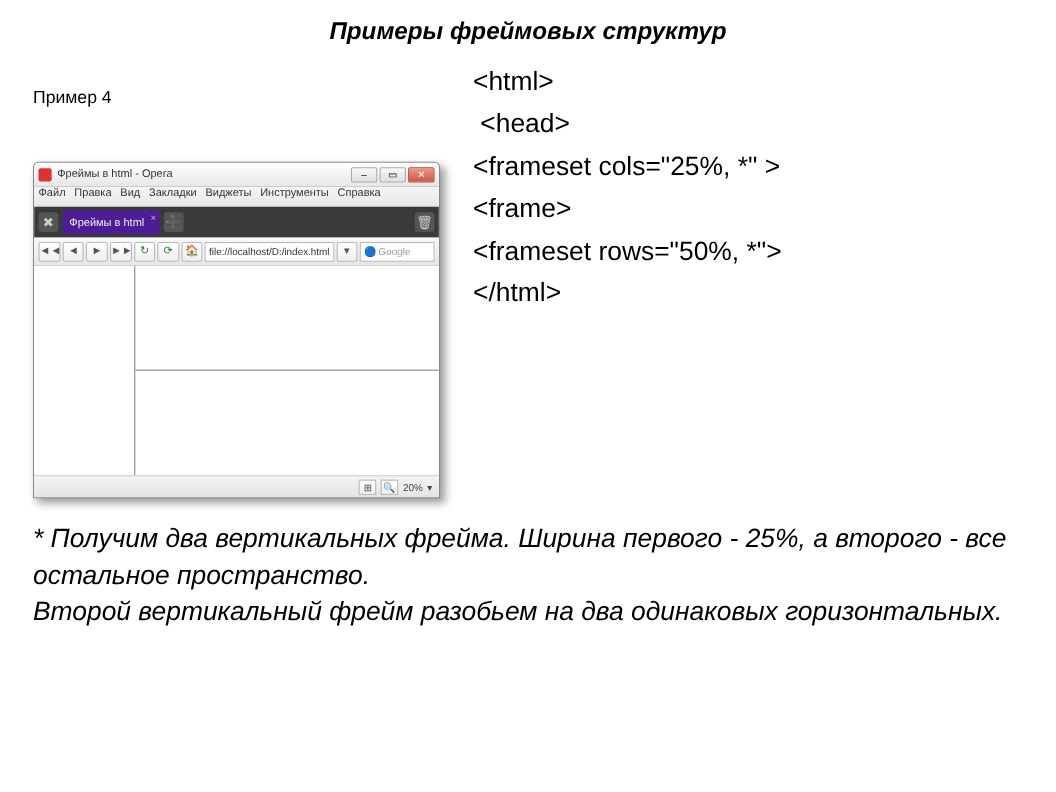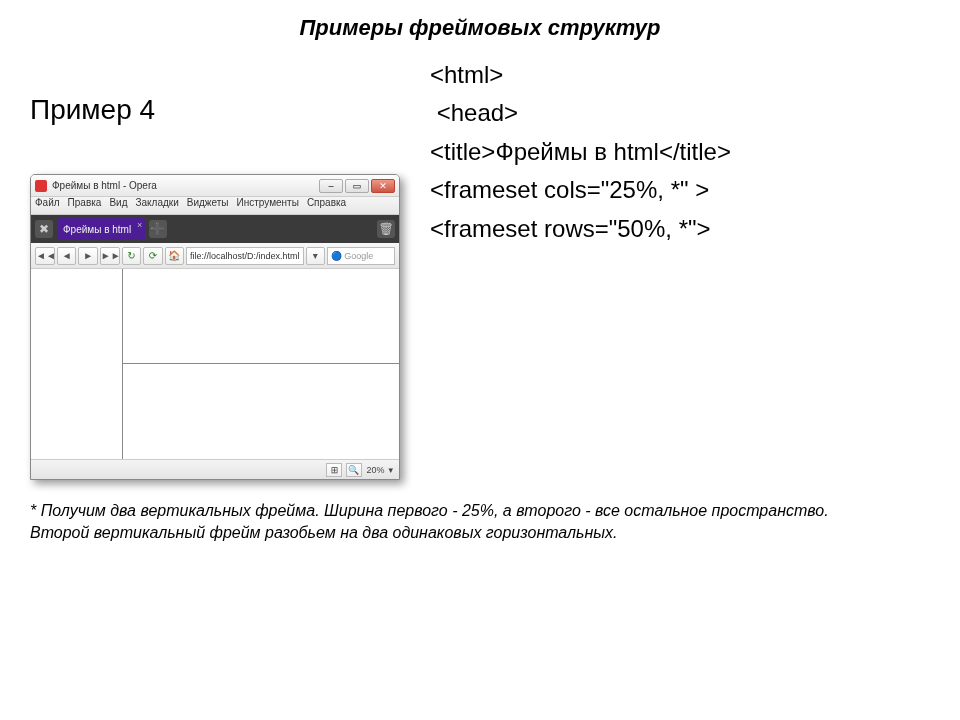--- a/index.html
+++ b/index.html
@@ -21,32 +21,32 @@
   }
   .content {
     display: flex;
     padding: 10px 30px 0 30px;
     gap: 20px;
   }
   .left-col {
     flex: 0 0 380px;
   }
   .example-label {
-    font-size: 28px;
-    margin: 38px 0 20px 0;
+    font-size: 16px;
+    margin: 25px 0 20px 0;
   }
   .right-col {
     flex: 1;
     font-size: 24px;
     line-height: 1.6;
   }
   .code-line { white-space: pre; font-family: Verdana, sans-serif; }
   .footer {
     padding: 20px 30px 0 30px;
-    font-size: 16px;
+    font-size: 24px;
     font-style: italic;
     line-height: 1.4;
   }
 
   
   .browser-window {
     width: 370px;
     border: 1px solid #888;
     border-radius: 5px 5px 0 0;
     box-shadow: 4px 4px 8px rgba(0,0,0,0.4);
@@ -256,22 +256,23 @@
         <div class="sb-btn">🔍</div>
         <span>20%</span>
         <span>▾</span>
       </div>
     </div>
   </div>
 
   <div class="right-col">
     <div class="code-line">&lt;html&gt;</div>
     <div class="code-line"> &lt;head&gt;</div>
-    <div class="code-line">&lt;title&gt;Фреймы в html&lt;/title&gt;</div>
     <div class="code-line">&lt;frameset cols="25%, *" &gt;</div>
+    <div class="code-line">&lt;frame&gt;</div>
     <div class="code-line">&lt;frameset rows="50%, *"&gt;</div>
+    <div class="code-line">&lt;/html&gt;</div>
   </div>
 </div>
 
 <div class="footer">
   <div>* Получим два вертикальных фрейма. Ширина первого - 25%, а второго - все остальное пространство.</div>
   <div>Второй вертикальный фрейм разобьем на два одинаковых горизонтальных.</div>
 </div>
 
 </body></html>

